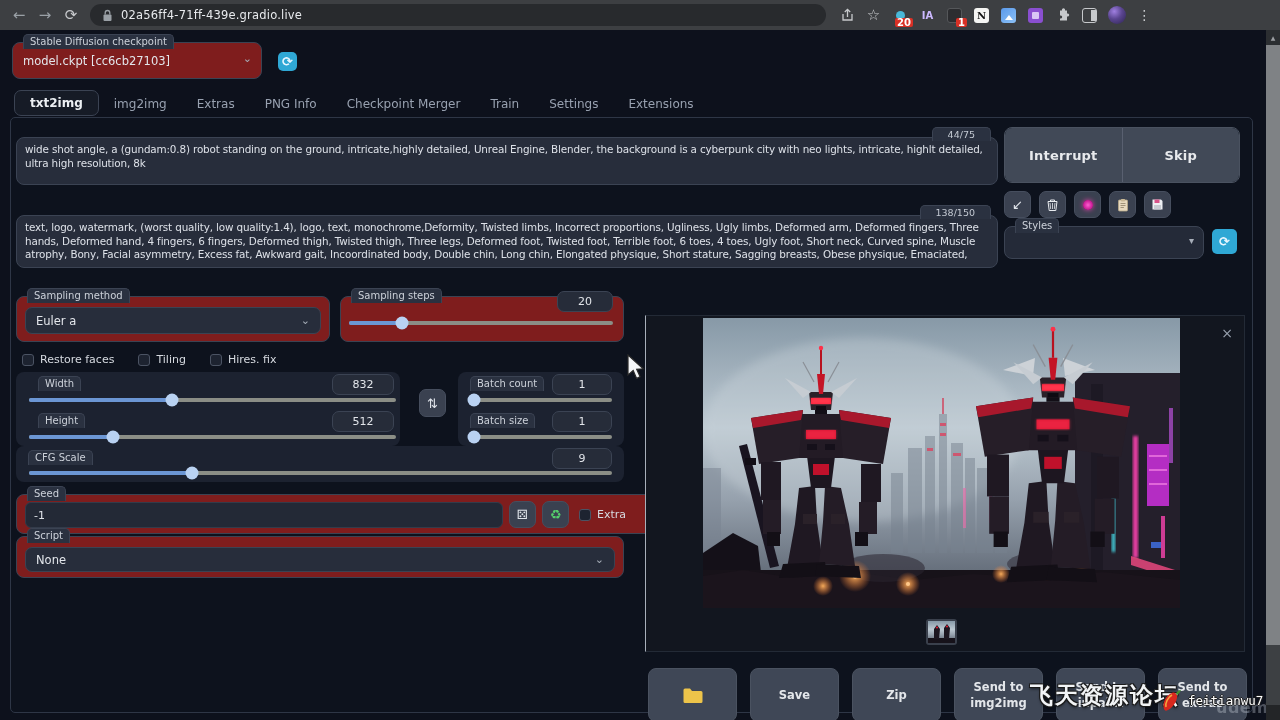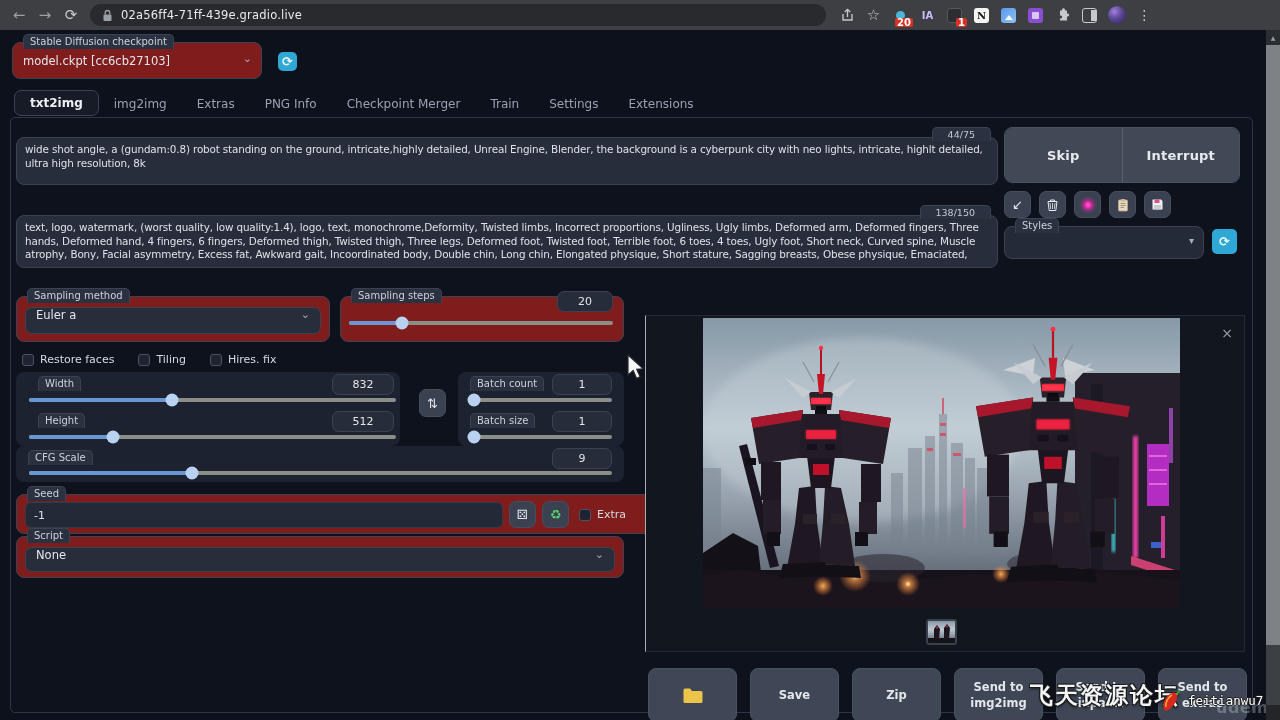--- a/index.html
+++ b/index.html
@@ -27,21 +27,21 @@
   #app { position:absolute; top:30px; left:0; width:1280px; height:690px; background:#0d111c; }
   .abs { position:absolute; }
 
   .tag { position:absolute; top:-9px; left:10px; font-size:10px; line-height:14px; color:#ccd1d9;
     background:#2a3140; border:1px solid #3b4353; border-bottom:0; border-radius:5px 5px 0 0;
     padding:0 6px; z-index:3; white-space:nowrap; }
   .counter { position:absolute; top:-11px; right:6px; font-size:9.5px; line-height:13px; color:#c3c9d2;
     background:#2a3140; border:1px solid #3b4353; border-bottom:0; border-radius:5px 5px 0 0; padding:0 15px; z-index:3; }
 
   .group { position:absolute; background:#7f1d1d; border:1px solid #3b4353; border-radius:8px; }
-  .dd { display:flex; align-items:flex-start; background:#272d3b; border:1px solid #3b4353; border-radius:7px;
+  .dd { display:flex; align-items:center; background:#272d3b; border:1px solid #3b4353; border-radius:7px;
     color:#e3e6eb; font-size:11.5px; padding:0 10px; }
   .dd .car { margin-left:auto; color:#a7aeb9; font-size:11px; }
 
   .numbox { position:absolute; background:#262c39; border:1px solid #3b4353; border-radius:7px;
     color:#e2e5ea; font-size:11px; display:flex; align-items:center; justify-content:center; }
 
   .slider { position:absolute; height:4px; border-radius:2px; background:#8b8e86; }
   .slider .fill { position:absolute; left:0; top:0; height:4px; border-radius:2px; background:#6b96d4; width:var(--p); }
   .slider .knob { position:absolute; left:var(--p); top:50%; transform:translate(-50%,-50%);
     width:13px; height:13px; border-radius:50%; background:#b9d2f2; }
@@ -190,22 +190,22 @@
       <span class="counter">44/75</span>
       <textarea spellcheck="false" style="">wide shot angle, a (gundam:0.8) robot standing on the ground, intricate,highly detailed, Unreal Engine, Blender, the background is a cyberpunk city with neo lights, intricate, highlt detailed, ultra high resolution, 8k</textarea>
     </div>
 
     <div class="pbox" style="left:16px; top:185px; width:982px; height:53px;">
       <span class="counter">138/150</span>
       <textarea spellcheck="false" style="">text, logo, watermark, (worst quality, low quality:1.4), logo, text, monochrome,Deformity, Twisted limbs, Incorrect proportions, Ugliness, Ugly limbs, Deformed arm, Deformed fingers, Three hands, Deformed hand, 4 fingers, 6 fingers, Deformed thigh, Twisted thigh, Three legs, Deformed foot, Twisted foot, Terrible foot, 6 toes, 4 toes, Ugly foot, Short neck, Curved spine, Muscle atrophy, Bony, Facial asymmetry, Excess fat, Awkward gait, Incoordinated body, Double chin, Long chin, Elongated physique, Short stature, Sagging breasts, Obese physique, Emaciated,</textarea>
     </div>
 
     <div id="gen-split">
+      <div class="half">Interrupt</div>
       <div class="half">Skip</div>
-      <div class="half">Interrupt</div>
     </div>
 
     <div class="btn-ic" style="left:1004px; top:161px;">
       <span>↙</span>
     </div>
     <div class="btn-ic" style="left:1039px; top:161px;">
       <svg width="13" height="14" viewBox="0 0 13 14">
         <path d="M2 3.5 h9 l-1.2 9 h-6.6 Z M4.5 3.5 v-1.5 h4 v1.5" fill="none" stroke="#e8ebef" stroke-width="1"></path>
         <path d="M4 5 l.7 6 M6.5 5 v6 M9 5 l-.7 6" stroke="#e8ebef" stroke-width=".8"></path>
       </svg>

